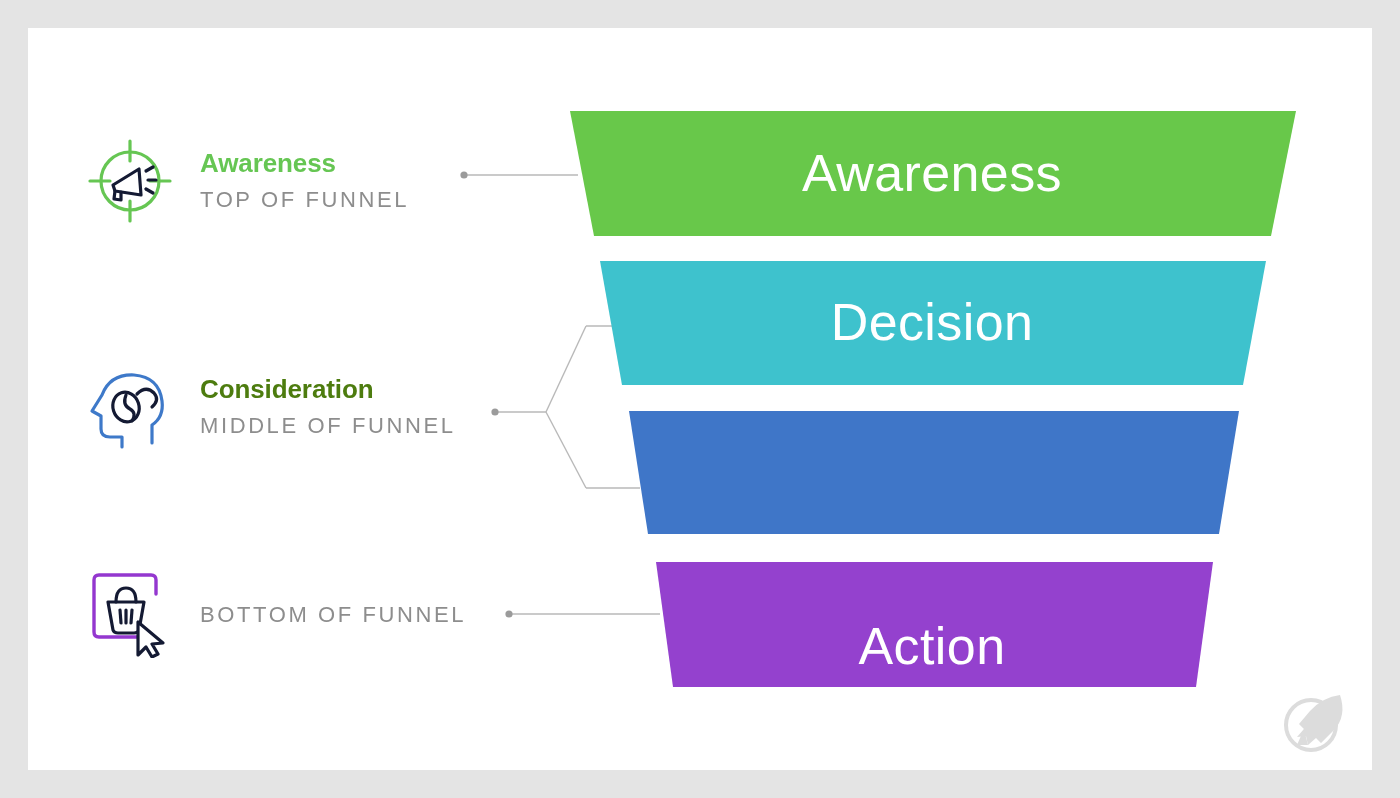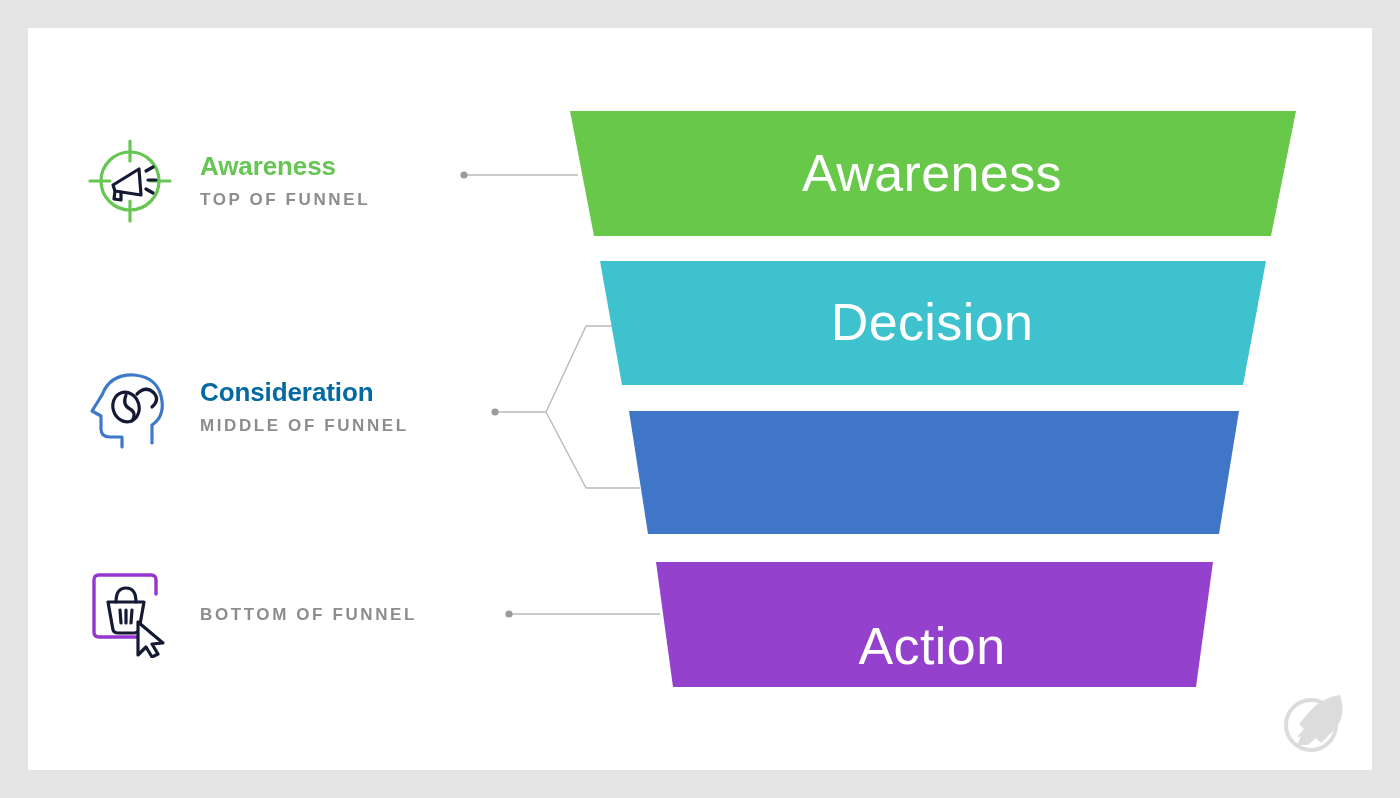--- a/index.html
+++ b/index.html
@@ -22,30 +22,30 @@
   .legend-item { position:absolute; display:flex; align-items:center; }
   .legend-icon { width:96px; height:96px; flex:0 0 96px; position:relative; }
   .legend-icon svg { display:block; width:96px; height:96px; }
   .legend-text { margin-left:22px; }
   .legend-title {
     font-size:26px; font-weight:bold; line-height:1.12;
     letter-spacing:-0.1px; white-space:nowrap;
   }
   .legend-sub {
     margin-top:9px;
-    font-size:17px; font-weight:bold;
+    font-size:22px; font-weight:normal;
     color:#8d8d8d; letter-spacing:2.6px; white-space:nowrap;
   }
 
   #li-awareness     { left:82px;  top:133px; }
   #li-consideration { left:82px;  top:359px; }
   #li-conversion    { left:82px;  top:562px; }
 
   .t-green  { color:#66c653; }
-  .t-blue   { color:#0369a1; }
+  .t-blue   { color:#4d7c0f; }
   .t-purple { color:#9437cf; }
 
   
   #connectors { position:absolute; left:0; top:0; width:1400px; height:798px; pointer-events:none; }
 
   
   #funnel { position:absolute; left:0; top:0; width:1400px; height:798px; }
   .stage-label {
     position:absolute;
     color:#ffffff;

